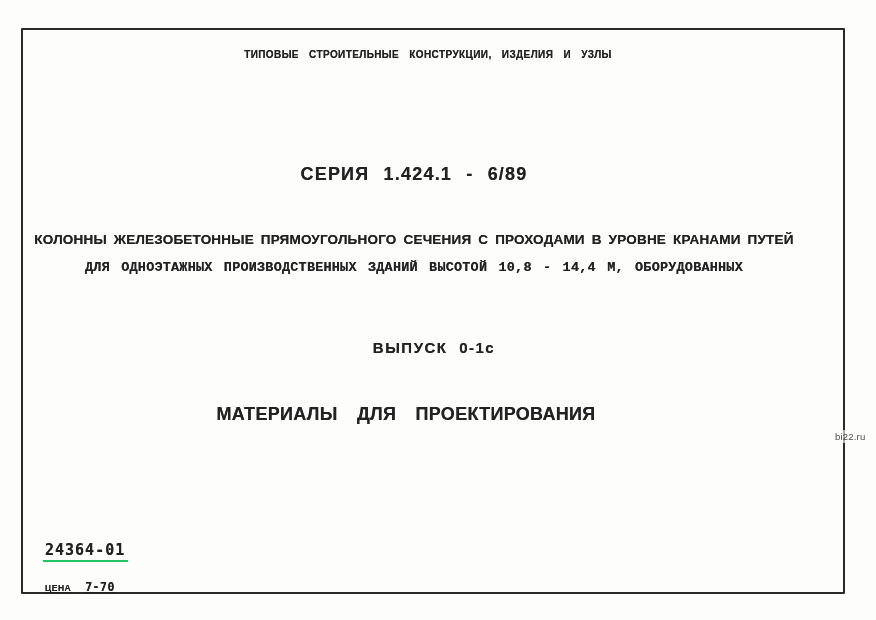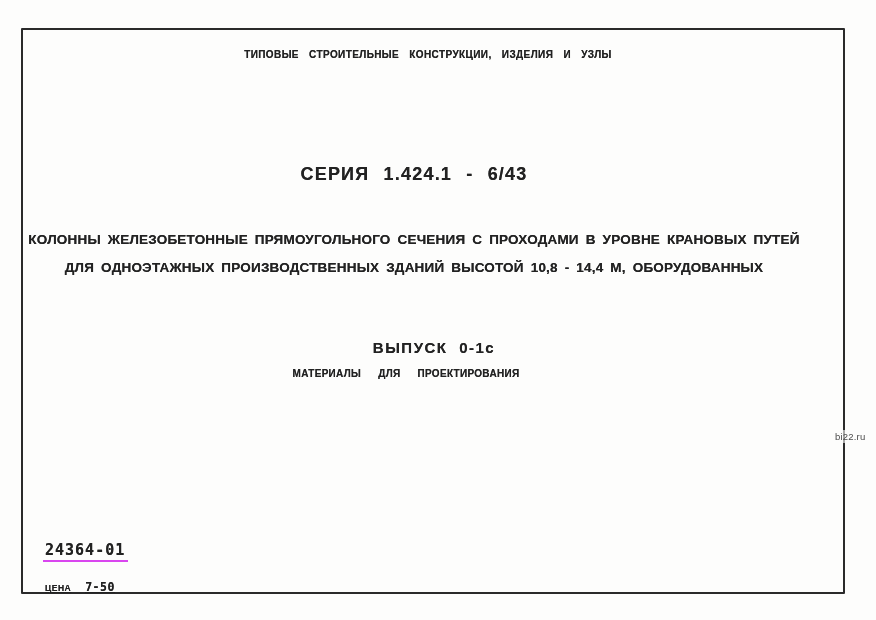--- a/index.html
+++ b/index.html
@@ -42,32 +42,32 @@
     word-spacing: 7px;
     margin-left: 14px;
   }
   .series-title {
     top: 164px;
     font-size: 18px;
     letter-spacing: 1.2px;
     word-spacing: 8px;
   }
   .subject-1 { top: 232px; font-size: 13.5px; word-spacing: 3px; letter-spacing: 0.2px; }
-  .subject-2 { top: 260px; font-size: 13.5px; word-spacing: 3px; letter-spacing: 0.2px; }
+  .subject-2 { top: 260px; font-size: 13.5px; word-spacing: 3px; letter-spacing: 0.2px; font-family: Liberation Mono, monospace; }
   .subject-3 { top: 289px; font-size: 13.5px; word-spacing: 4px; letter-spacing: 0.2px; }
   .issue-line {
     top: 339px;
     font-size: 15px;
     letter-spacing: 1.5px;
     word-spacing: 6px;
     margin-left: 20px;
   }
   .materials-1 {
-    top: 368px;
-    font-size: 10px;
+    top: 404px;
+    font-size: 18px;
     word-spacing: 14px;
     letter-spacing: 0.3px;
     margin-left: -8px;
   }
   .materials-2 {
     top: 404px;
     font-size: 12.5px;
     word-spacing: 16px;
     letter-spacing: 0.6px;
     margin-left: -8px;
@@ -77,21 +77,21 @@
     left: 43px;
     top: 540px;
     font-family: "DejaVu Sans Mono", monospace;
     font-weight: 700;
     color: #222;
     text-shadow: 0 0 0.4px rgba(20,20,20,0.7);
   }
   .stamp-code {
     font-size: 15px;
     letter-spacing: 1px;
-    border-bottom: 2px solid #d946ef;
+    border-bottom: 2px solid #22c55e;
     padding: 0 3px 1px 2px;
     display: inline-block;
   }
   .stamp-price-row {
     margin-top: 18px;
     display: flex;
     align-items: baseline;
     padding-left: 2px;
     text-decoration: underline;
   }
@@ -121,35 +121,35 @@
 </style>
 </head>
 <body>
 
 <div class="page">
 
   <div class="frame"></div>
 
   <div class="txt header-line">ТИПОВЫЕ СТРОИТЕЛЬНЫЕ КОНСТРУКЦИИ, ИЗДЕЛИЯ И УЗЛЫ</div>
 
-  <div class="txt series-title">СЕРИЯ 1.424.1 - 6/43</div>
+  <div class="txt series-title">СЕРИЯ 1.424.1 - 6/89</div>
 
-  <div class="txt subject-1">КОЛОННЫ ЖЕЛЕЗОБЕТОННЫЕ ПРЯМОУГОЛЬНОГО СЕЧЕНИЯ С ПРОХОДАМИ В УРОВНЕ КРАНОВЫХ ПУТЕЙ</div>
+  <div class="txt subject-1">КОЛОННЫ ЖЕЛЕЗОБЕТОННЫЕ ПРЯМОУГОЛЬНОГО СЕЧЕНИЯ С ПРОХОДАМИ В УРОВНЕ КРАНАМИ ПУТЕЙ</div>
 
   <div class="txt subject-2">ДЛЯ ОДНОЭТАЖНЫХ ПРОИЗВОДСТВЕННЫХ ЗДАНИЙ ВЫСОТОЙ 10,8 - 14,4 М, ОБОРУДОВАННЫХ</div>
 
 
   <div class="txt issue-line">ВЫПУСК 0-1с</div>
 
   <div class="txt materials-1">МАТЕРИАЛЫ ДЛЯ ПРОЕКТИРОВАНИЯ</div>
 
 
   <div class="stamp">
     <div class="stamp-code">24364-01</div>
     <div class="stamp-price-row">
       <span class="stamp-price-label">ЦЕНА</span>
-      <span class="stamp-price-value">7-50</span>
+      <span class="stamp-price-value">7-70</span>
     </div>
   </div>
 
   <div class="watermark">bi22.ru</div>
 
 </div>
 
 </body></html>

